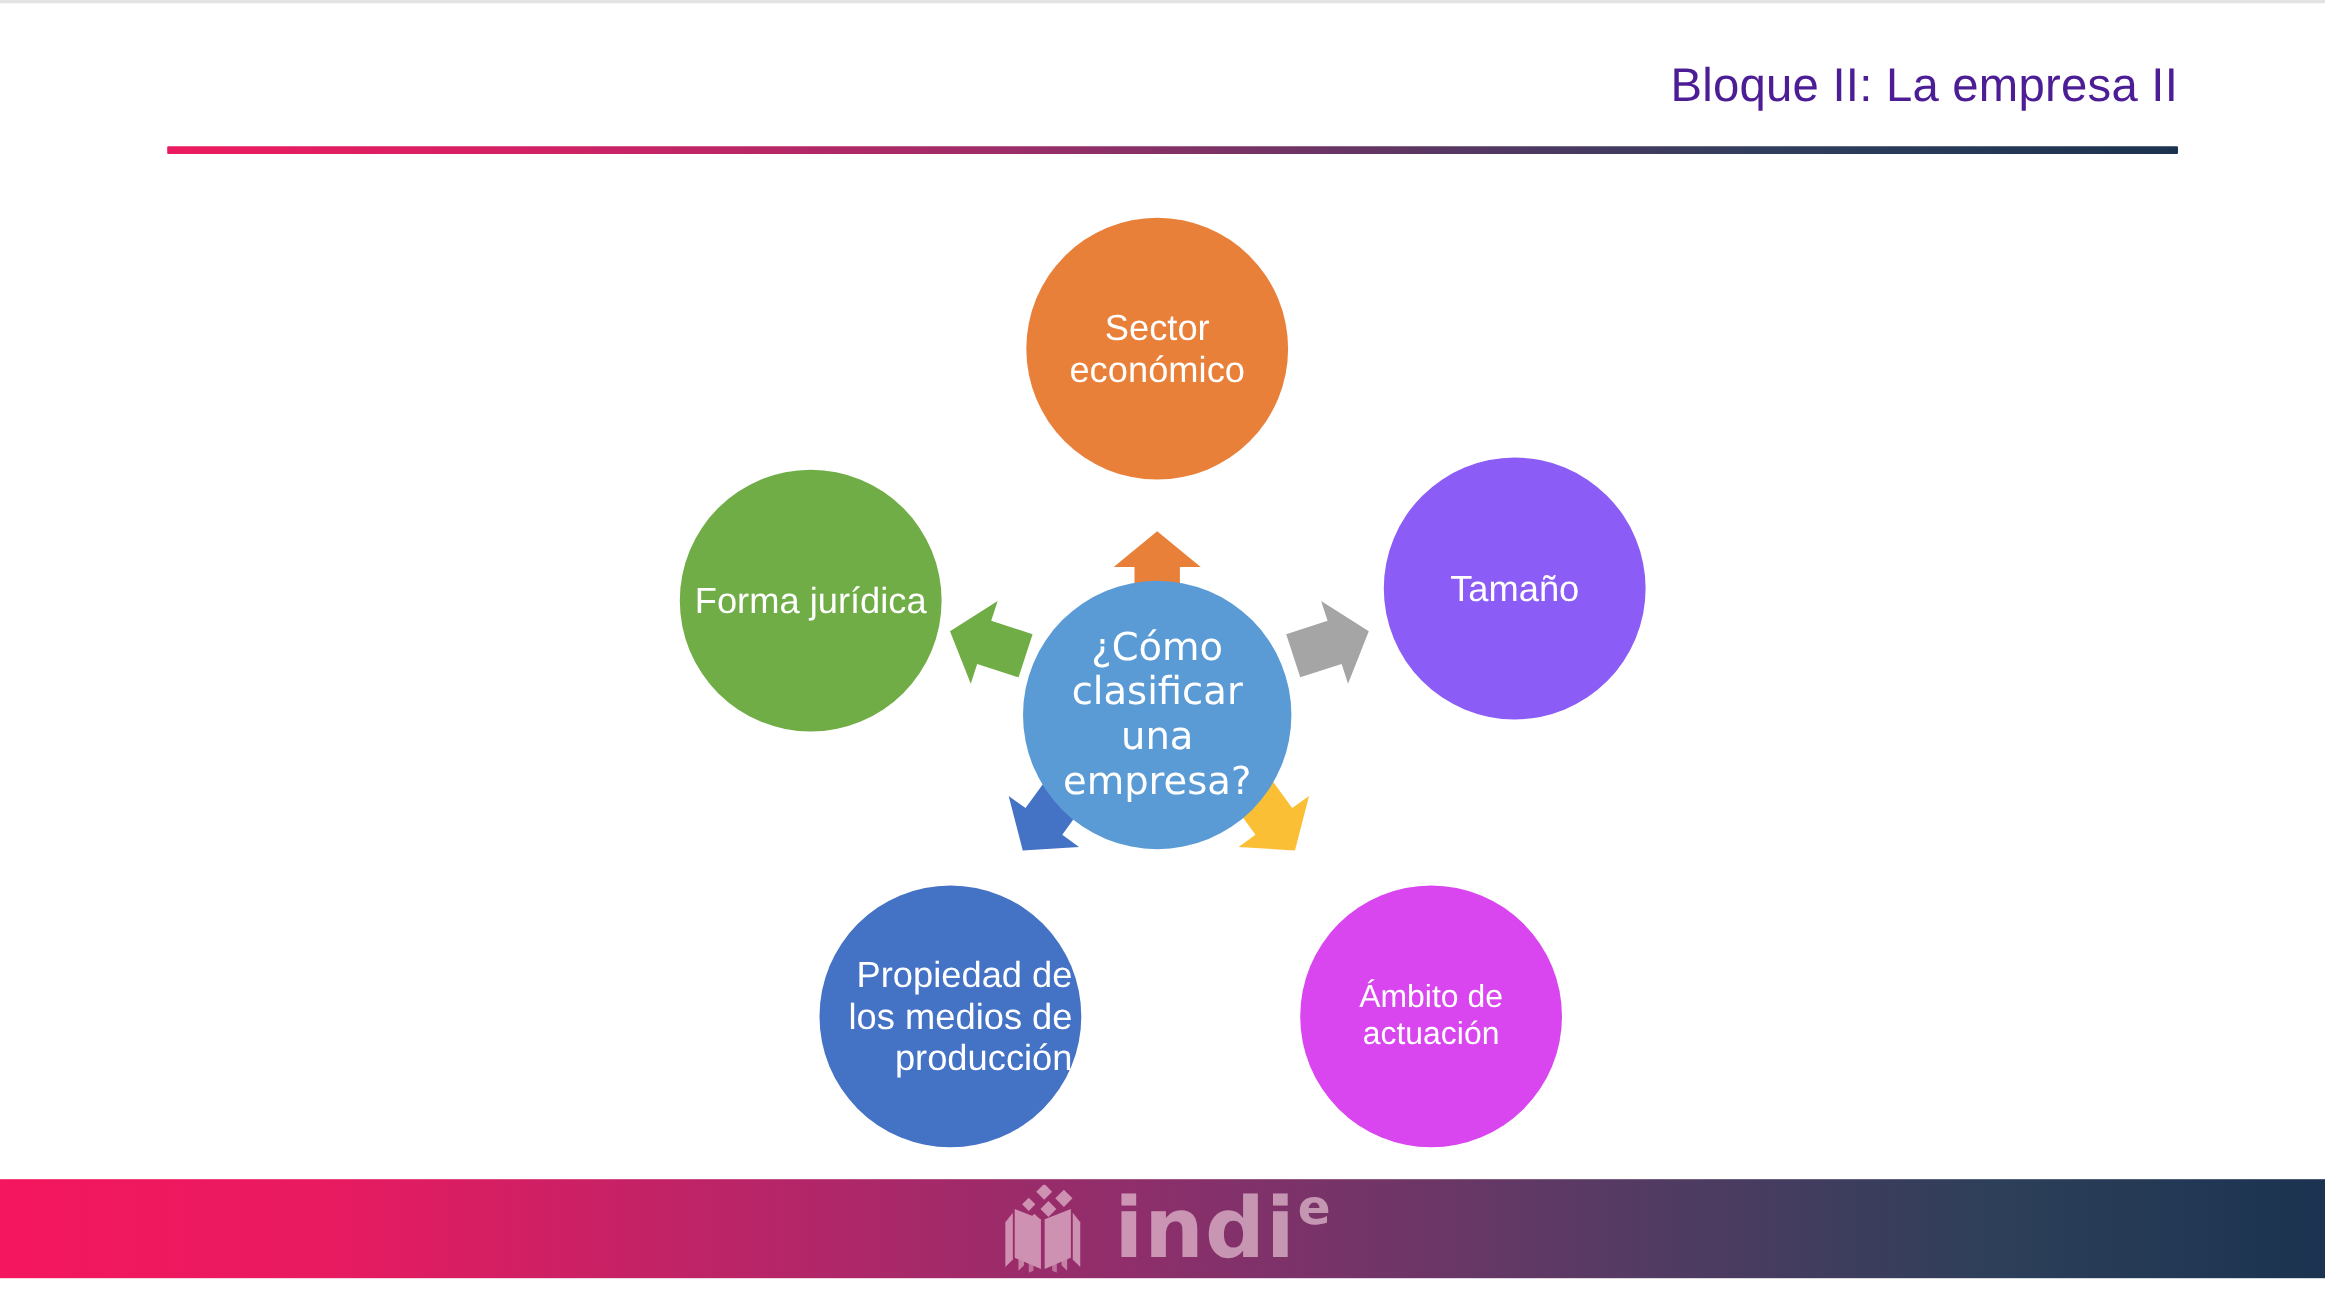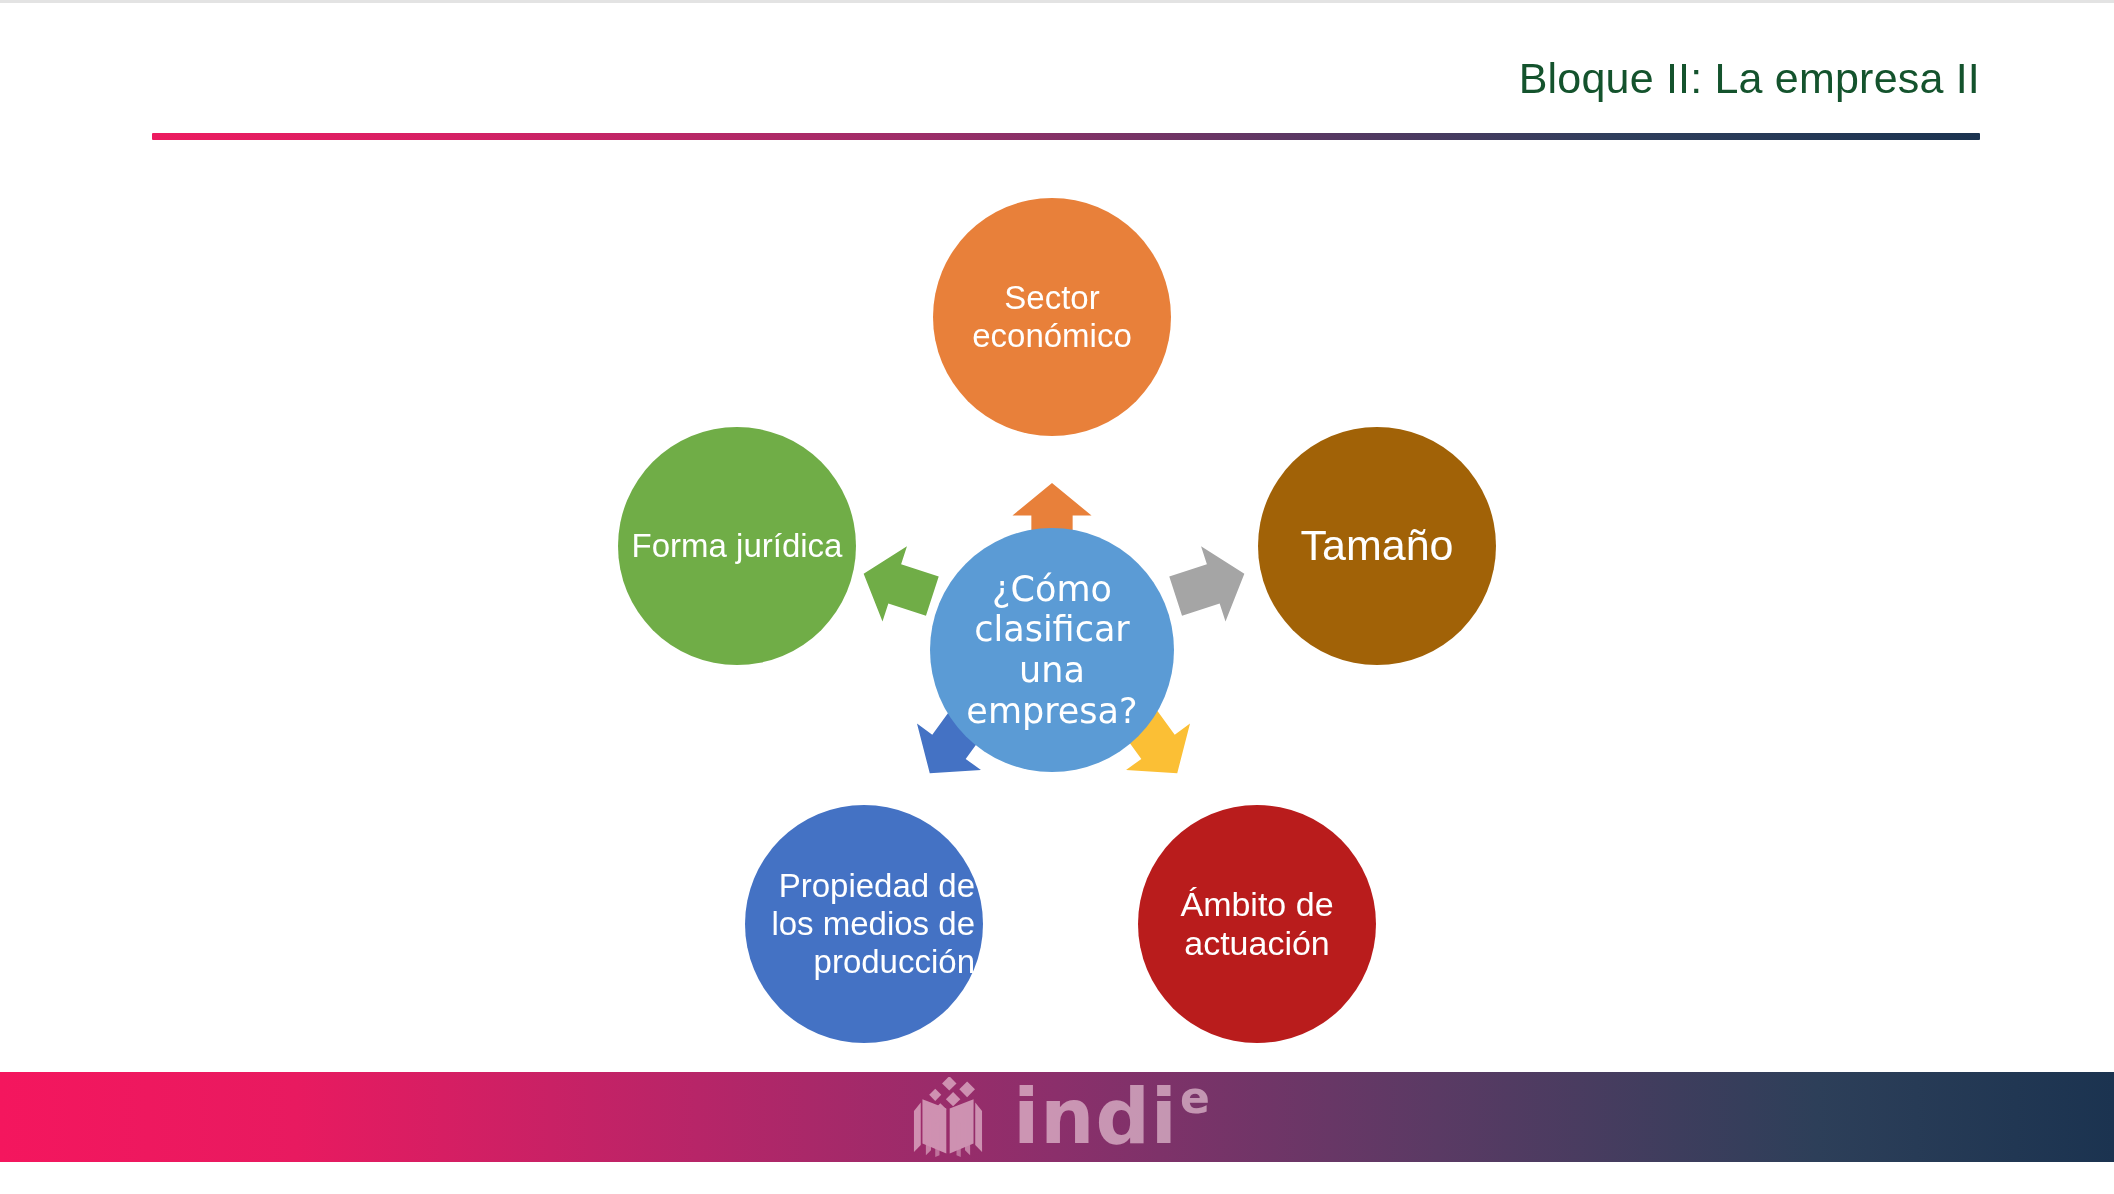--- a/index.html
+++ b/index.html
@@ -23,21 +23,21 @@
     width:2114px; height:3px;
     background:#e3e3e3;
   }
 
   
   .header-title {
     position:absolute;
     right:134px; top:55px;
     font-size:43px;
     line-height:1.1;
-    color:#14532d;
+    color:#4c1d95;
     font-weight:400;
     letter-spacing:0.2px;
     white-space:nowrap;
     text-align:right;
   }
   .header-rule {
     position:absolute;
     left:152px; top:133px;
     width:1828px; height:7px;
     background:linear-gradient(90deg,
@@ -78,46 +78,46 @@
   }
   
   .node-sector {
     left:933px; top:48px;
     width:238px; height:238px;
     background:#e8803a;
     font-size:33px;
   }
   
   .node-tamano {
-    left:1258px; top:277px;
-    width:238px; height:238px;
-    background:#a16207;
-    font-size:43px;
+    left:1258px; top:266px;
+    width:238px; height:238px;
+    background:#8b5cf6;
+    font-size:33px;
   }
   
   .node-forma {
     left:618px; top:277px;
     width:238px; height:238px;
     background:#70ad47;
     font-size:33px;
   }
   
   .node-propiedad {
     left:745px; top:655px;
     width:238px; height:238px;
     background:#4472c4;
     font-size:33px;
     text-align:right;
   }
   
   .node-ambito {
-    left:1138px; top:655px;
-    width:238px; height:238px;
-    background:#b91c1c;
-    font-size:34px;
+    left:1182px; top:655px;
+    width:238px; height:238px;
+    background:#d946ef;
+    font-size:29px;
   }
 
   
   .arrow {
     position:absolute;
     width:86px; height:86px;
   }
   .arrow svg { width:100%; height:100%; display:block; }
 
   .arrow-up      { left:1009px; top:330px;  transform:rotate(0deg); }

